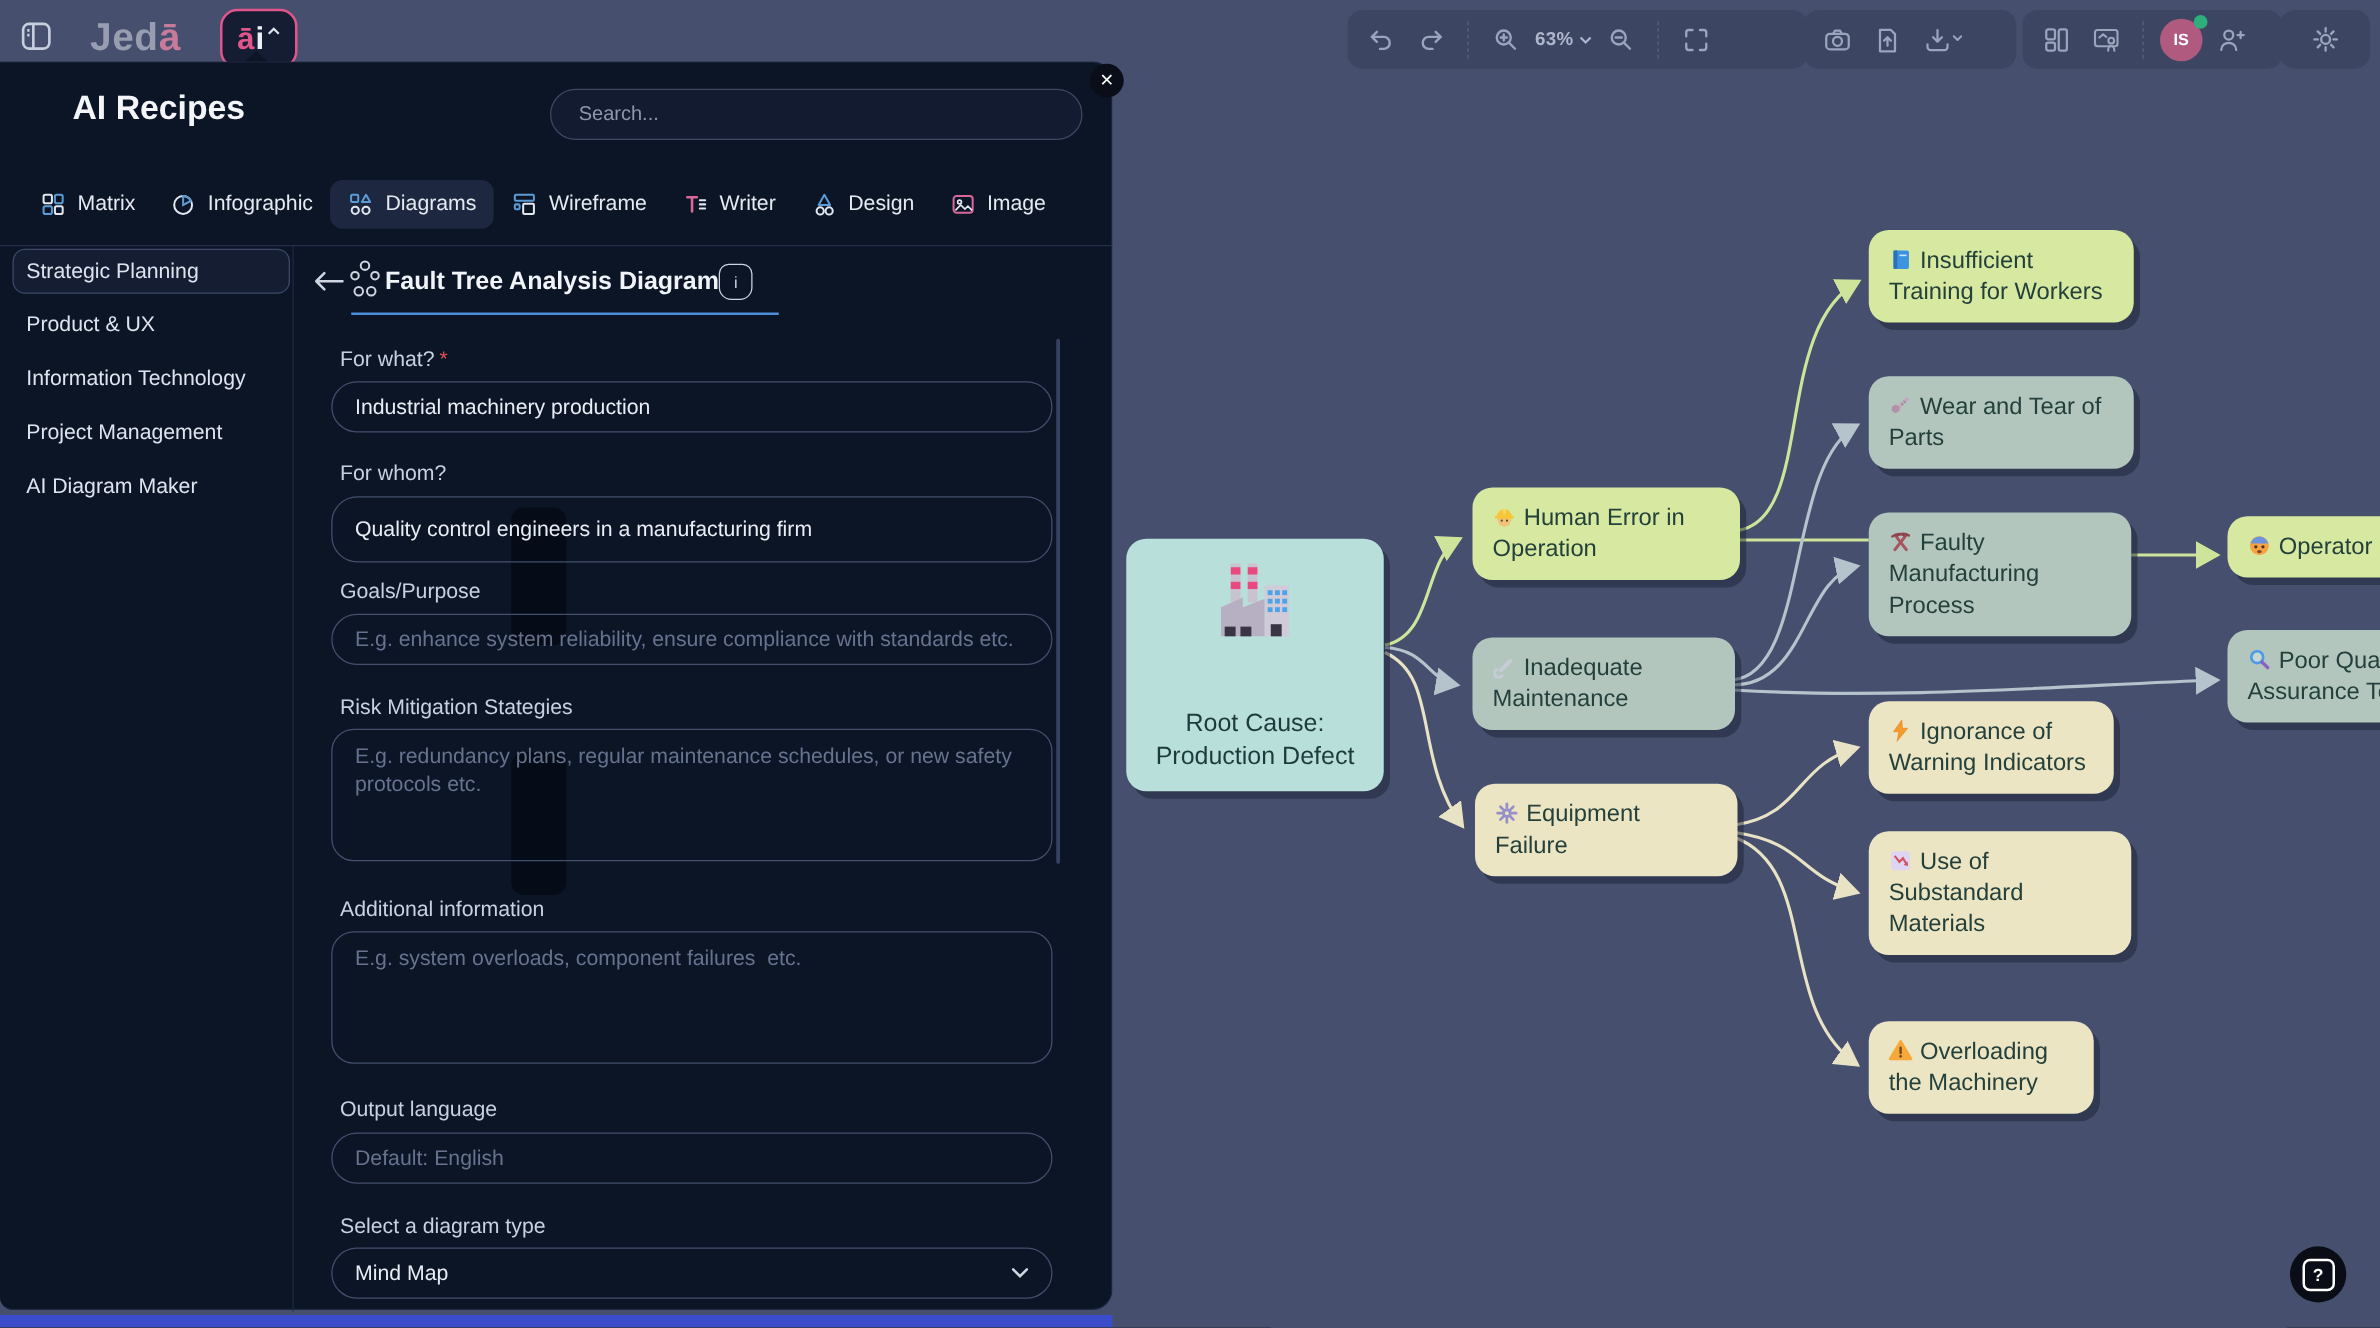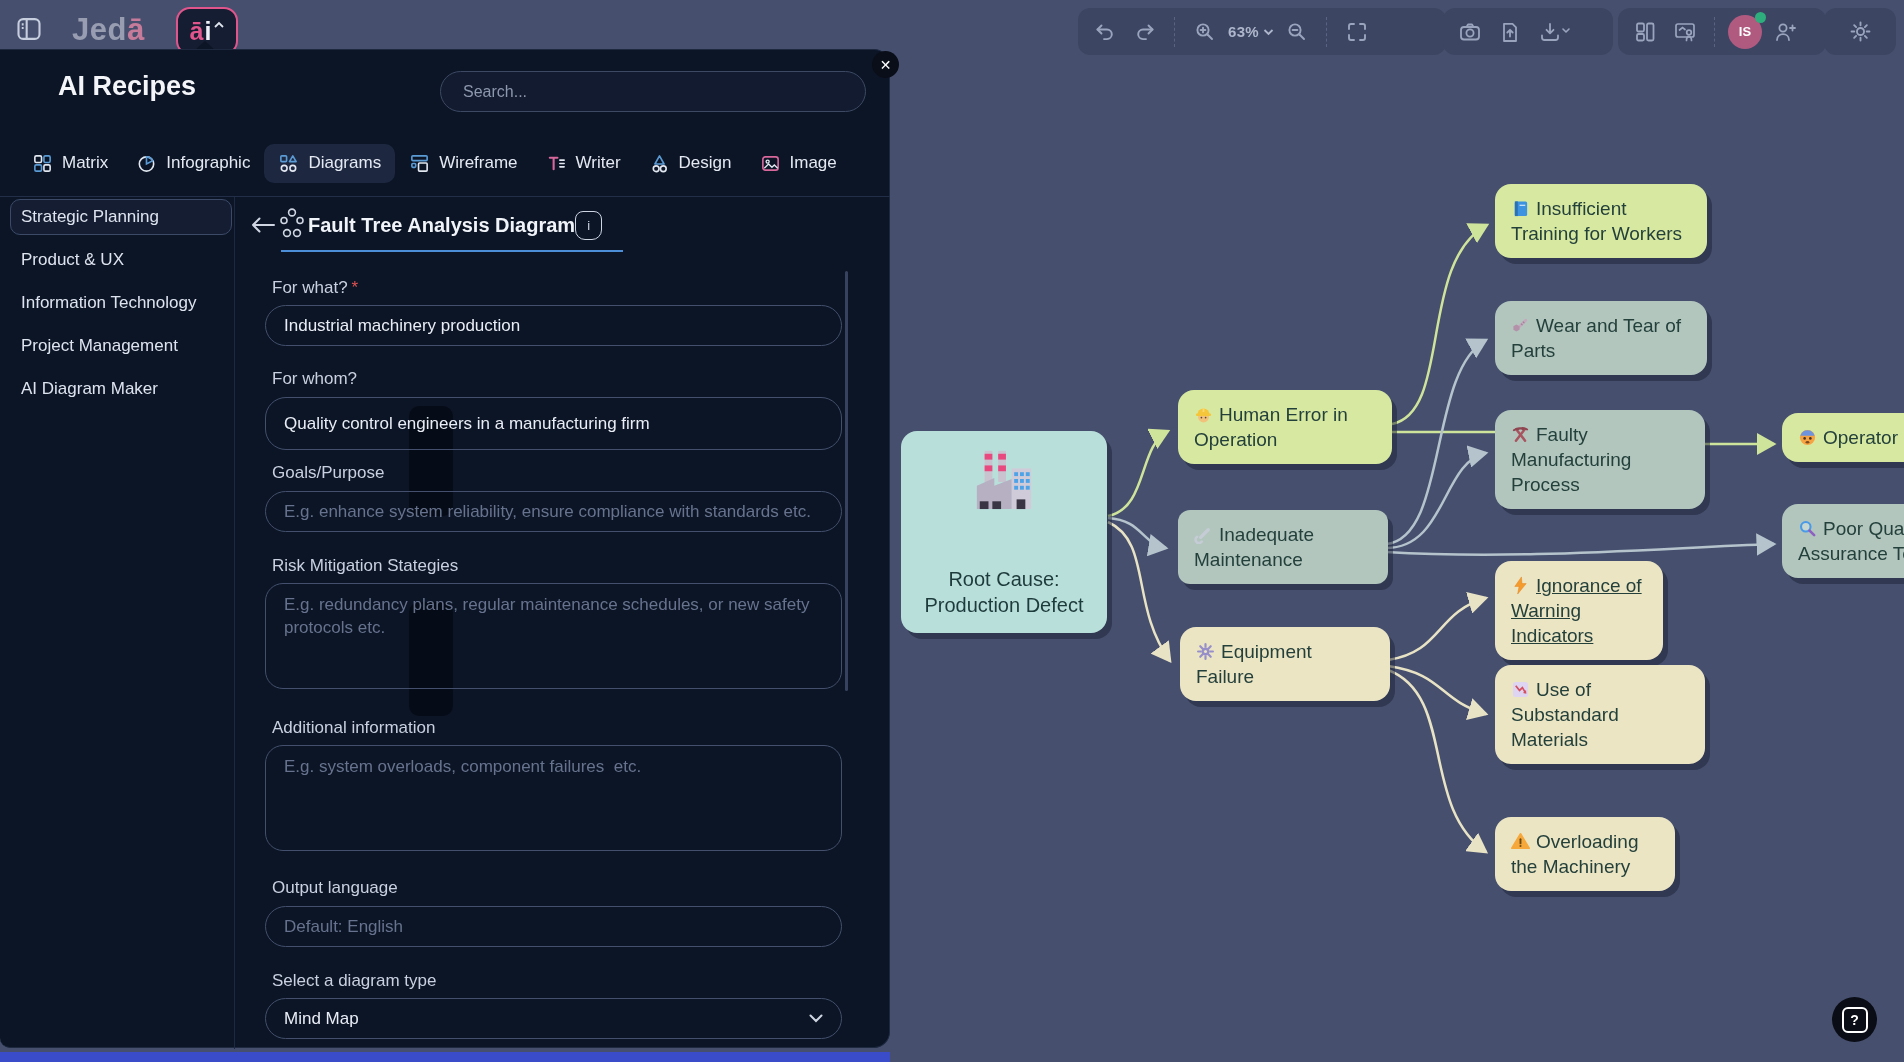--- a/index.html
+++ b/index.html
@@ -162,21 +162,21 @@
         <circle cx="10" cy="12.5" r="5.8" fill="#f3c27a"></circle>
         <path d="M3.6 10 a6.4 6.4 0 0 1 12.8 0 Z" fill="#f5c63a"></path>
         <rect x="2" y="9" width="16" height="2.6" rx="1.3" fill="#f5c63a"></rect>
         <rect x="9" y="3.4" width="2" height="4" fill="#fada6e"></rect>
         <circle cx="7.8" cy="13.2" r="0.9" fill="#5a4632"></circle>
           <circle cx="12.2" cy="13.2" r="0.9" fill="#5a4632"></circle>
       </svg>
     </span><span class="n-txt">Human Error in Operation</span>
   </div>
 
-  <div class="mm-node sage abs" style="left:1178px;top:510px;width:210px;border-radius:12px;">
+  <div class="mm-node sage abs" style="left:1178px;top:510px;width:210px;">
     <span class="n-ico">
       <svg width="19" height="19" viewBox="0 0 20 20">
         <path d="M7 13 L15 5" stroke="#c6ccd6" stroke-width="3.4" stroke-linecap="round"></path>
         <path d="M3.2 12.4 a3.6 3.6 0 1 0 5 5" stroke="#c6ccd6" stroke-width="2.6" fill="none" stroke-linecap="round"></path>
       </svg>
     </span><span class="n-txt">Inadequate Maintenance</span>
   </div>
 
   <div class="mm-node cream abs" style="left:1180px;top:627px;width:210px;">
     <span class="n-ico">
@@ -236,21 +236,21 @@
 
   <div class="mm-node sage abs" style="left:1782px;top:504px;width:210px;">
     <span class="n-ico">
       <svg width="19" height="19" viewBox="0 0 20 20">
         <circle cx="8.2" cy="8.2" r="5" stroke="#4a9ae8" stroke-width="2.2" fill="rgba(255,255,255,.3)"></circle>
         <path d="M12.2 12.2 L17 17" stroke="#8d5fc2" stroke-width="2.8" stroke-linecap="round"></path>
       </svg>
     </span><span class="n-txt">Poor Quality Assurance Testing</span>
   </div>
 
-  <div class="mm-node cream abs" style="left:1495px;top:561px;width:168px;text-decoration:underline;">
+  <div class="mm-node cream abs" style="left:1495px;top:561px;width:196px;">
     <span class="n-ico">
       <svg width="19" height="19" viewBox="0 0 20 20">
         <polygon points="11,1 4,11 8.5,11 7,19 16,8 11.5,8" fill="#f59b2d" stroke="#e27f18" stroke-width="0.5"></polygon>
       </svg>
     </span><span class="n-txt">Ignorance of Warning Indicators</span>
   </div>
 
   <div class="mm-node cream abs" style="left:1495px;top:665px;width:210px;">
     <span class="n-ico">
       <svg width="19" height="19" viewBox="0 0 20 20">

